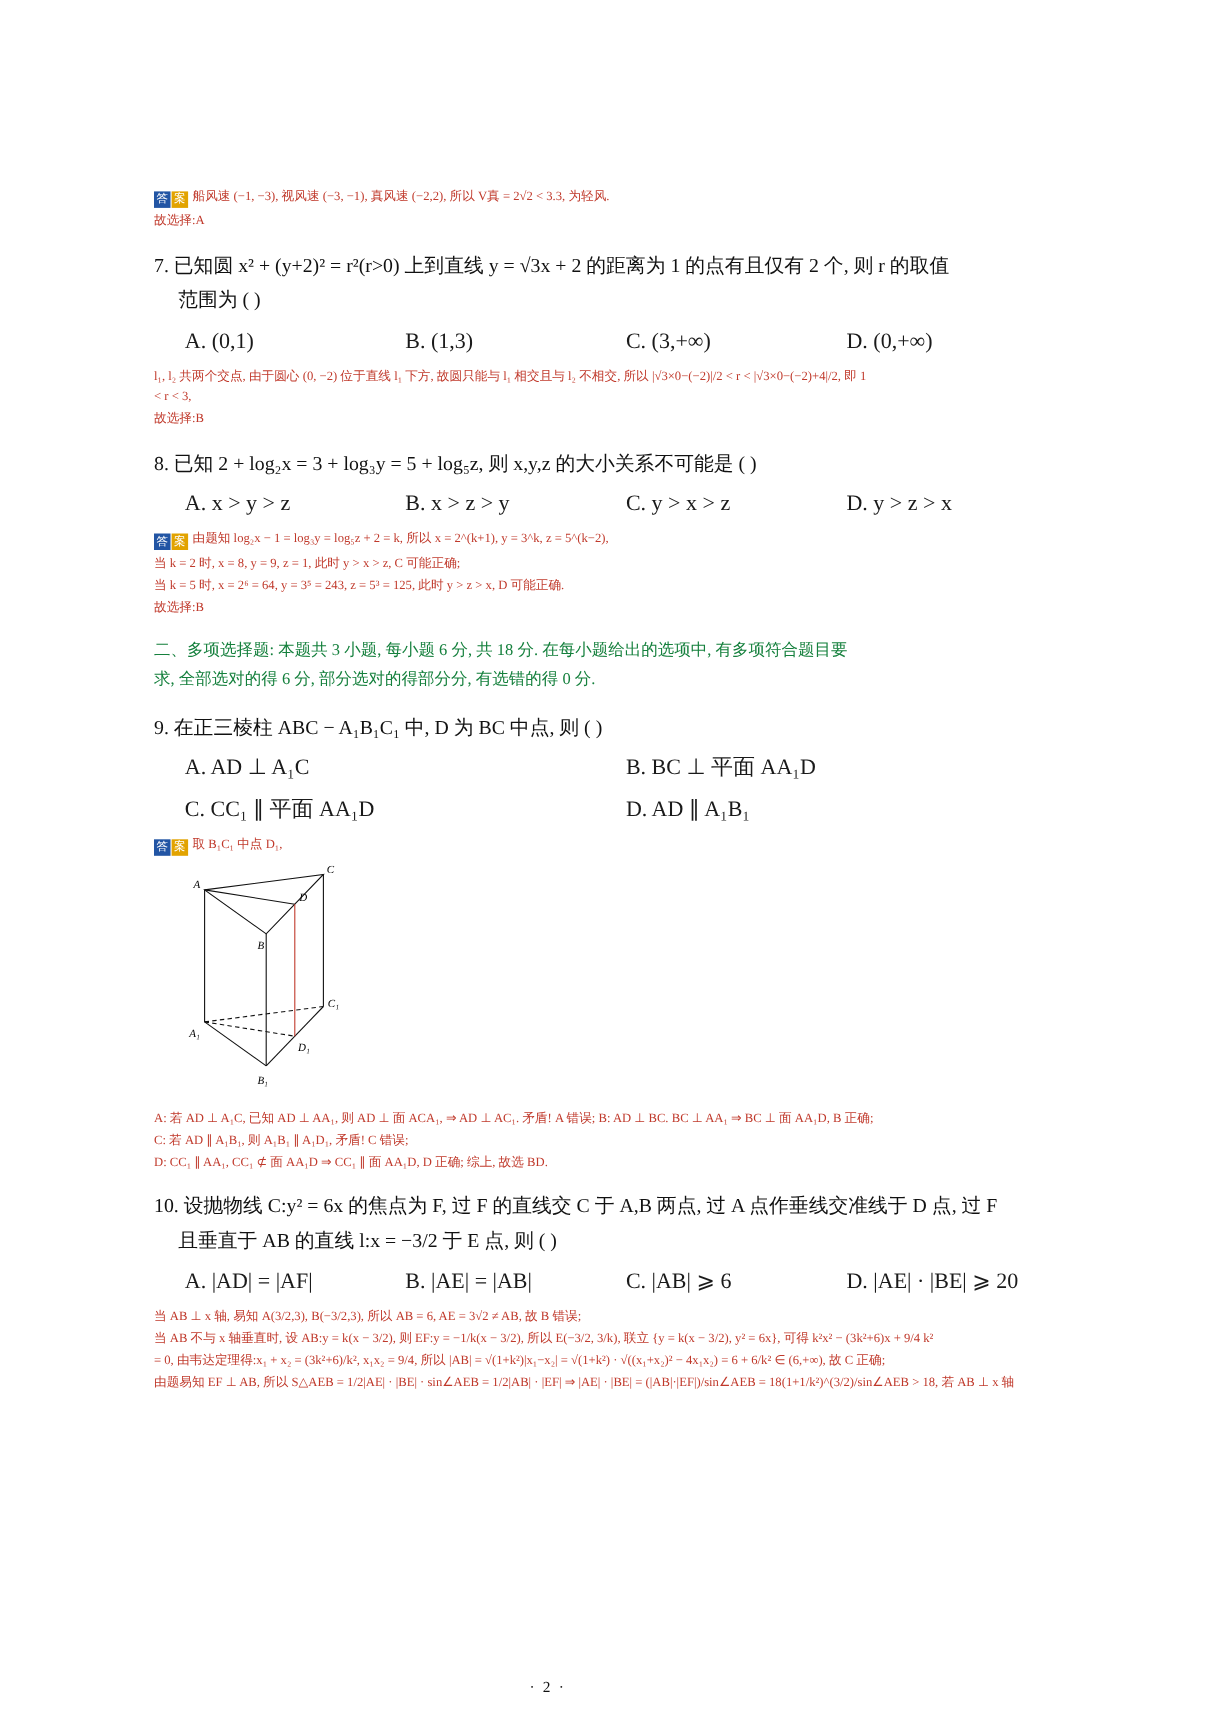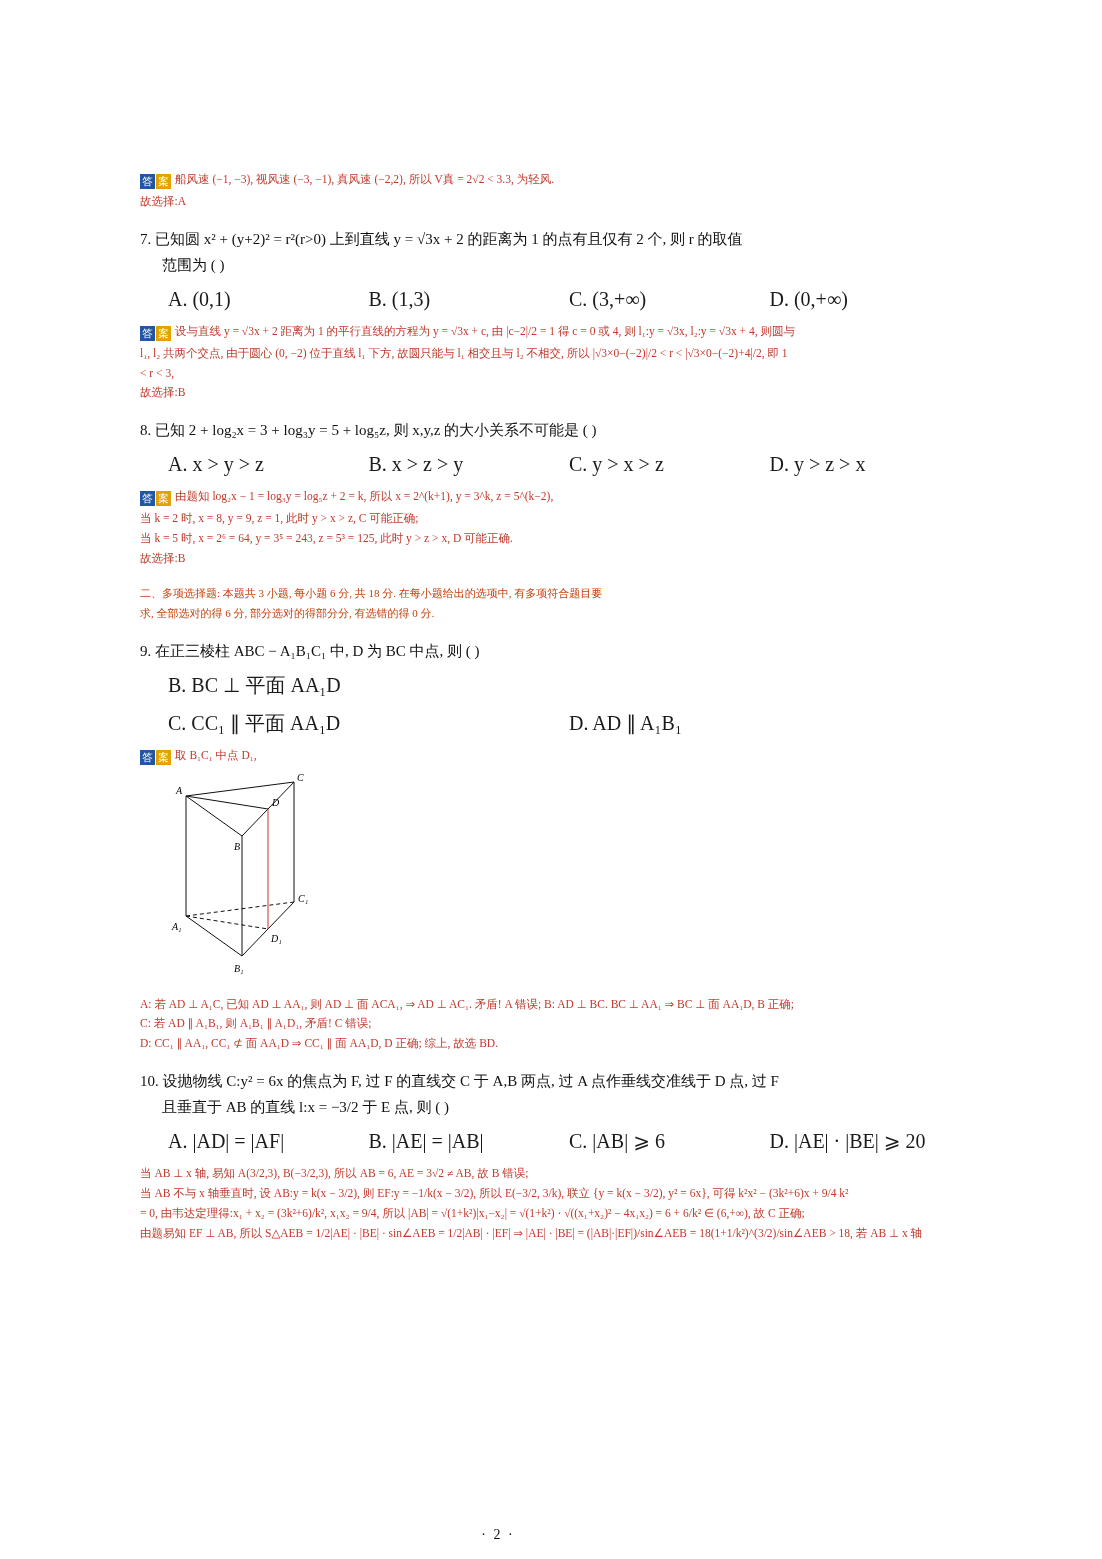--- a/index.html
+++ b/index.html
@@ -18,21 +18,21 @@
     padding:0;
     margin-top:32px;
   }
   .content{
     position:absolute;
     left:140px; top:132px;
     width:830px;
   }
   .blk{margin-bottom:0;}
   .q{
-    font-size:15px;
+    font-size:18px;
     line-height:1.75;
     color:#111;
     margin-top:14px;
   }
   .q .num{ }
   .indent{ padding-left:22px; }
   .opts{
     display:flex;
     font-size:20px;
     line-height:1.7;
@@ -60,24 +60,24 @@
     width:15px;height:15px;
     line-height:15px;
     text-align:center;
     font-size:10.5px;
     color:#fff;
     font-family:"Liberation Sans", sans-serif;
   }
   .badge .b1{ background:#2255a4; }
   .badge .b2{ background:#e2a300; margin-left:1px;}
   .sect{
-    font-size:11px;
+    font-size:15px;
     line-height:1.78;
     margin-top:16px;
-    color:#c2410c;
+    color:#15803d;
     font-family:Liberation Serif, serif;
   }
   .fig{
     margin:6px 0 4px 24px;
     width:200px;height:215px;
     position:relative;
   }
   .pagenum{
     position:absolute;
     left:0; right:0;
@@ -107,21 +107,20 @@
         <span>已知圆 x² + (y+2)² = r²(r&gt;0) 上到直线 y = √3x + 2 的距离为 1 的点有且仅有 2 个, 则 r 的取值</span>
         <div class="indent">范围为 (        )</div>
       </div>
       <div class="opts four">
         <div>A.  (0,1)</div>
         <div>B.  (1,3)</div>
         <div>C.  (3,+∞)</div>
         <div>D.  (0,+∞)</div>
       </div>
       <div class="ans">
-        <span class="line"><span class="badge"><span class="b1">答</span><span class="b2">案</span></span><span>设与直线 y = √3x + 2 距离为 1 的平行直线的方程为 y = √3x + c, 由 |c−2|/2 = 1 得 c = 0 或 4, 则 l₁:y = √3x, l₂:y = √3x + 4, 则圆与</span></span>
         <span class="line">l₁, l₂ 共两个交点, 由于圆心 (0, −2) 位于直线 l₁ 下方, 故圆只能与 l₁ 相交且与 l₂ 不相交, 所以 |√3×0−(−2)|/2 &lt; r &lt; |√3×0−(−2)+4|/2, 即 1</span>
         <span class="line">&lt; r &lt; 3,</span>
         <span class="line">故选择:B</span>
       </div>
     </div>
 
     <div class="blk">
       <div class="q">
         <span class="num">8.</span>
         <span>已知 2 + log₂x = 3 + log₃y = 5 + log₅z, 则 x,y,z 的大小关系不可能是 (        )</span>
@@ -144,20 +143,21 @@
       <div>二、多项选择题: 本题共 3 小题, 每小题 6 分, 共 18 分. 在每小题给出的选项中, 有多项符合题目要</div>
       <div>求, 全部选对的得 6 分, 部分选对的得部分分, 有选错的得 0 分.</div>
     </div>
 
     <div class="blk">
       <div class="q">
         <span class="num">9.</span>
         <span>在正三棱柱 ABC − A₁B₁C₁ 中, D 为 BC 中点, 则 (        )</span>
       </div>
       <div class="opts two">
+        <div>A.  AD ⊥ A₁C</div>
         <div>B.  BC ⊥ 平面 AA₁D</div>
       </div>
       <div class="opts two">
         <div>C.  CC₁ ∥ 平面 AA₁D</div>
         <div>D.  AD ∥ A₁B₁</div>
       </div>
       <div class="ans">
         <span class="line"><span class="badge"><span class="b1">答</span><span class="b2">案</span></span><span>取 B₁C₁ 中点 D₁,</span></span>
       </div>
 

